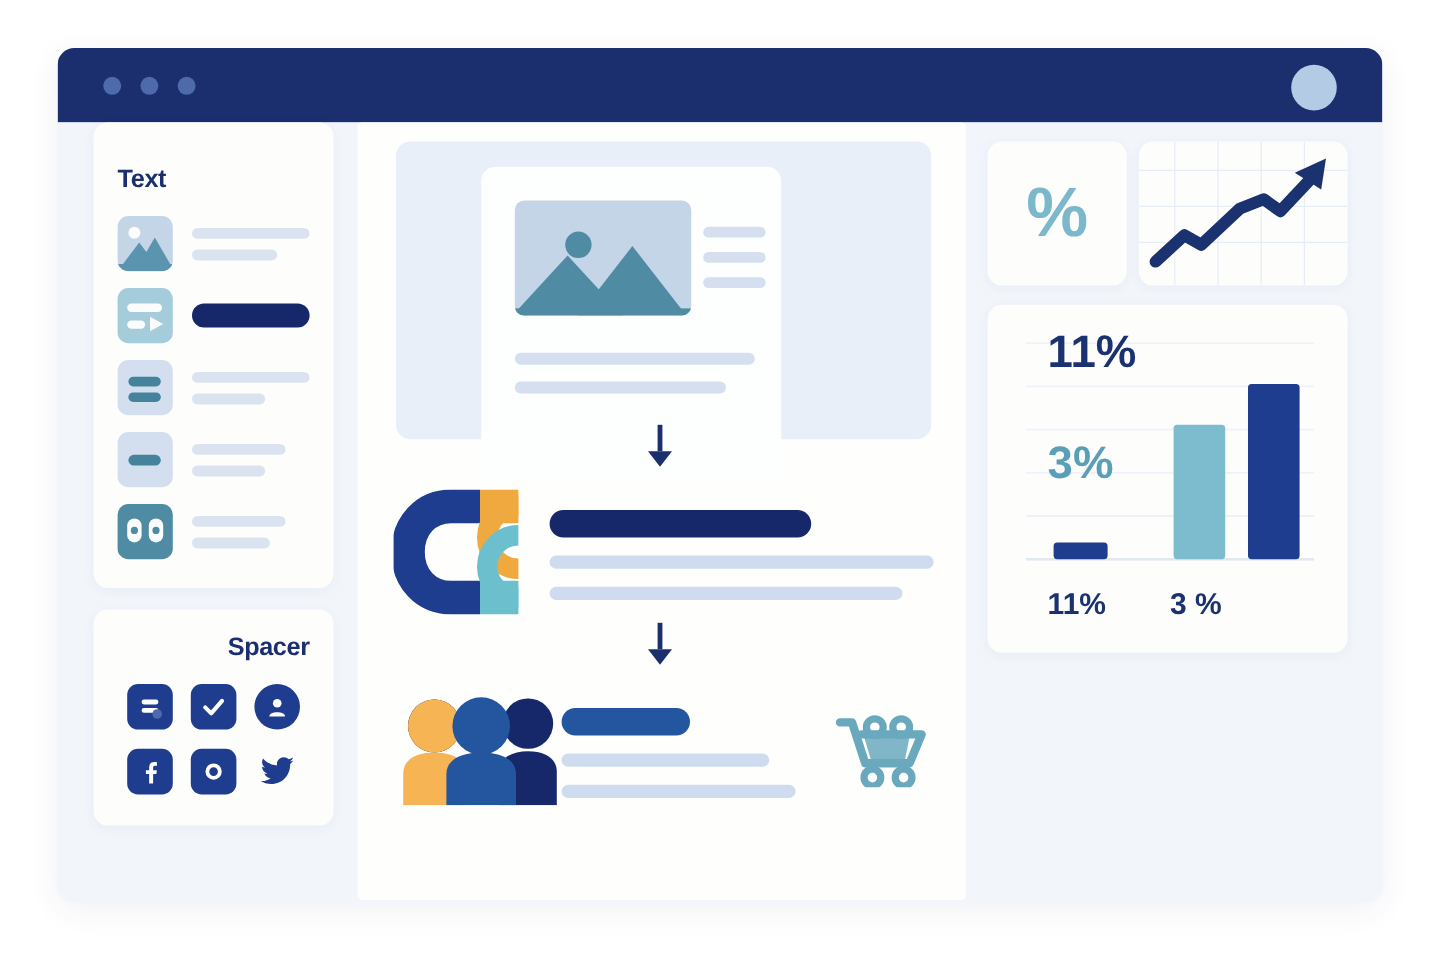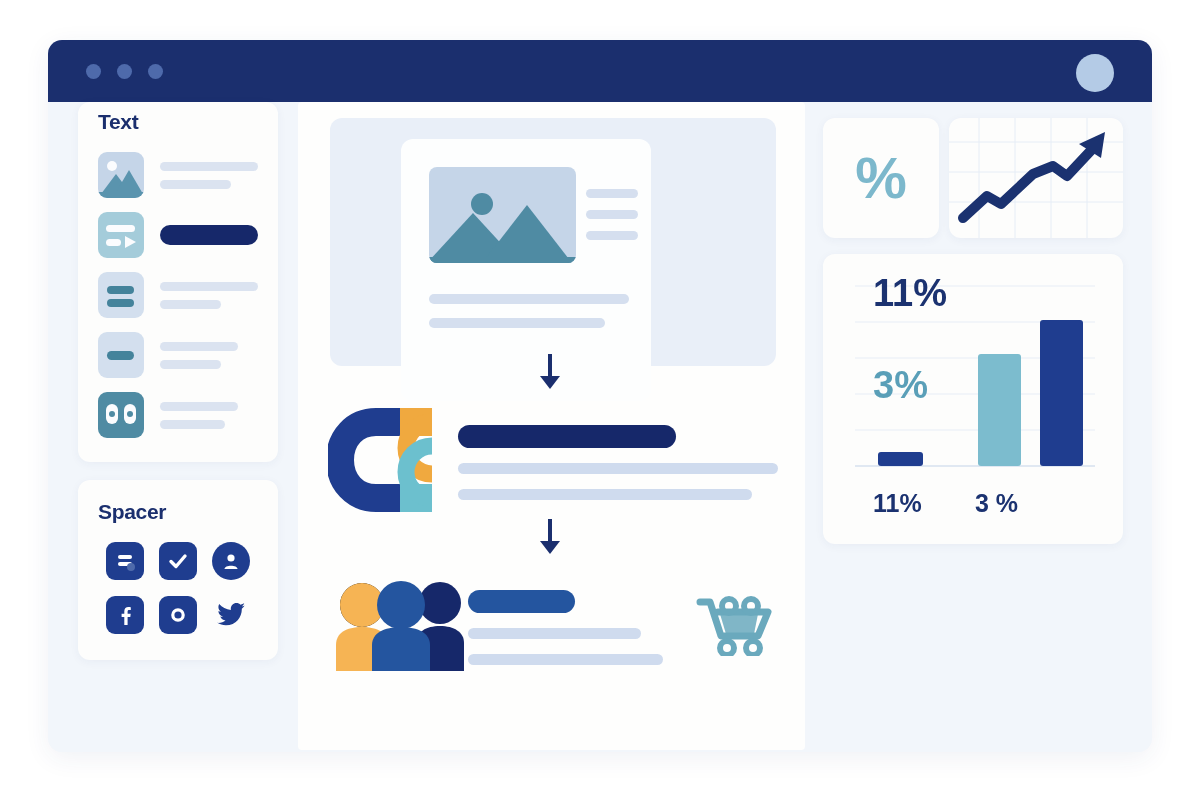--- a/index.html
+++ b/index.html
@@ -66,22 +66,22 @@
     left: 30px; top: 62px;
     width: 200px;
   }
 
   .card {
     background: #fdfdfc;
     border-radius: 12px;
     box-shadow: 0 2px 10px rgba(40,60,110,0.05);
   }
 
-  .sidebar-card-1 { padding: 8px 20px 24px 20px; }
-  .sidebar-card-2 { margin-top: 18px; padding: 20px 20px 26px 20px; }
+  .sidebar-card-1 { padding: 36px 20px 24px 20px; }
+  .sidebar-card-2 { margin-top: 18px; padding: 20px 20px 26px 20px; text-align: right; }
 
   .card-title {
     font-size: 21px;
     font-weight: 700;
     color: #1b2f6e;
     letter-spacing: -0.3px;
     margin-bottom: 18px;
   }
 
   .list-row {

